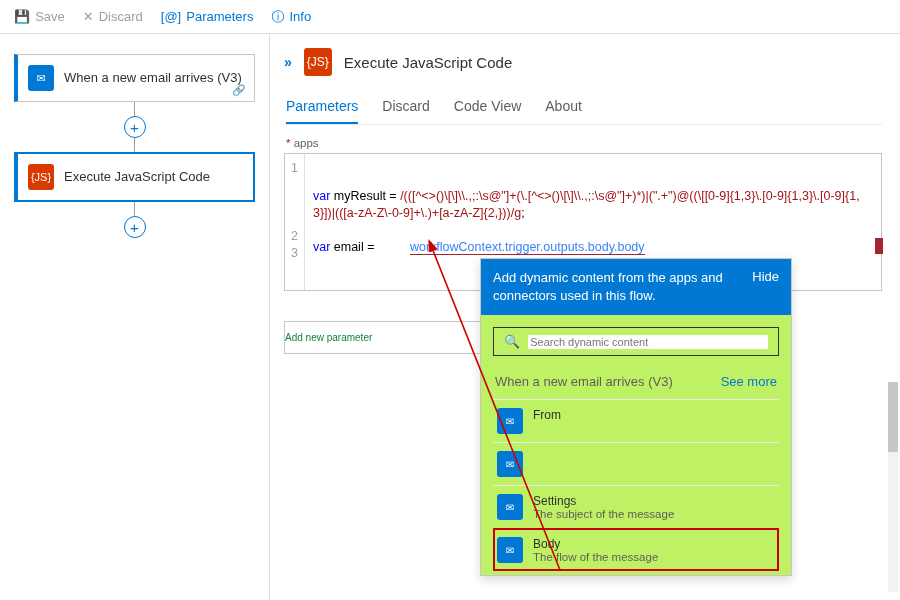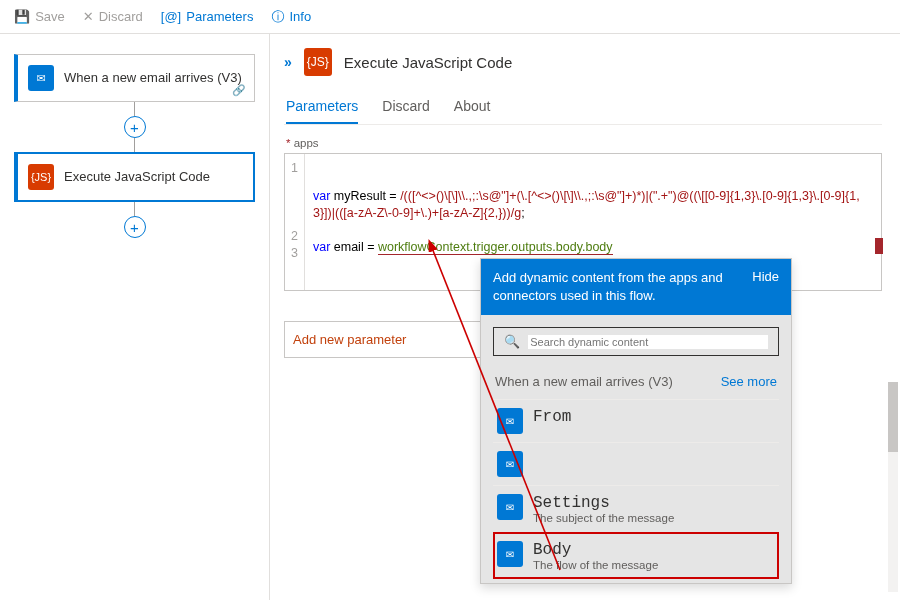--- a/index.html
+++ b/index.html
@@ -29,36 +29,36 @@
   .field-label { font-size: 11.5px; color: #605e5c; margin: 12px 0 4px 2px; }
   .req { color: #a4262c; }
   .editor { border: 1px solid #c8c6c4; font-family: Consolas, monospace; font-size: 12.5px; display: flex; }
   .gutter { background: #fff; border-right: 1px solid #e1dfdd; padding: 6px 6px; color: #a19f9d; text-align: right; }
   .gutter div { height: 17px; line-height: 17px; }
   .code { padding: 6px 8px; flex: 1; white-space: pre-wrap; word-break: break-all; position: relative; }
   .code .l { min-height: 17px; line-height: 17px; }
   .tok-kw { color: #0000ff; }
   .tok-re { color: #a31515; }
   .tok-id { color: #000; }
-  .tok-wc { color: #4d7c0f; }
+  .tok-wc { color: #3b82f6; margin-left: 32px; }
   .underline { border-bottom: 1px solid #a4262c; }
   .err-mark { position: absolute; right: -2px; top: 84px; width: 8px; height: 16px; background: #a4262c; }
-  .add-param { margin-top: 30px; border: 1px solid #c8c6c4; padding: 10px 8px; font-size: 13px; color: #c2410c; width: 60%; cursor: pointer; }
-  .flyout { position: absolute; top: 258px; left: 480px; width: 312px; border: 1px solid #c8c6c4; background: #e5e5e5; box-shadow: 0 4px 10px rgba(0,0,0,.15); font-size: 13px; }
+  .add-param { margin-top: 30px; border: 1px solid #c8c6c4; padding: 10px 0; font-size: 10px; color: #15803d; width: 60%; cursor: pointer; }
+  .flyout { position: absolute; top: 258px; left: 480px; width: 312px; border: 1px solid #c8c6c4; background: #bef264; box-shadow: 0 4px 10px rgba(0,0,0,.15); font-size: 13px; }
   .fly-head { background: #0078d4; color: #fff; padding: 10px 12px; display: flex; justify-content: space-between; gap: 14px; }
   .fly-head .txt { line-height: 1.4; flex: 1; }
   .fly-head .hide { cursor: pointer; }
   .fly-body { padding: 12px 12px 4px 12px; max-height: 308px; overflow-y: auto; }
   .search { border: 1px solid #323130; display: flex; align-items: center; padding: 6px 10px; gap: 8px; margin-bottom: 14px; }
   .search input { border: none; outline: none; font-size: 11px; flex: 1; }
   .group-head { display: flex; justify-content: space-between; color: #605e5c; font-size: 13px; padding: 4px 2px 10px 2px; }
   .group-head .more { color: #0078d4; cursor: pointer; }
   .dyn-item { display: flex; gap: 10px; padding: 8px 4px; align-items: flex-start; border-top: 1px solid #edebe9; cursor: pointer; }
   .dyn-item .ib { width: 26px; height: 26px; background: #0078d4; border-radius: 3px; flex-shrink: 0; display:flex; align-items:center; justify-content:center; color:#fff; font-size:10px; }
-  .dyn-item .ttl { color: #323130; font-size: 16px; font-family: Liberation Mono, monospace; }
+  .dyn-item .ttl { color: #323130; font-size: 12px; }
   .dyn-item .desc { color: #605e5c; font-size: 11.5px; }
   .dyn-item.highlight { outline: 2px solid #c00; outline-offset: -2px; }
   svg.arrow { position: absolute; top: 0; left: 0; pointer-events: none; overflow: visible; }
   .sb { position:absolute; right:2px; top:382px; width:10px; height:210px; background:#f3f2f1; }
   .sb .thumb{ width:10px; height:70px; background:#c8c6c4; }
 </style>
 </head>
 <body>
 
 <div class="toolbar">
@@ -104,20 +104,21 @@
 
   <div class="detail">
     <div class="detail-head">
       <span class="collapse">»</span>
       <div class="js-badge">{JS}</div>
       <div class="detail-title">Execute JavaScript Code</div>
     </div>
     <div class="tabs">
       <div class="tab active">Parameters</div>
       <div class="tab">Discard</div>
+      <div class="tab">Code View</div>
       <div class="tab">About</div>
     </div>
 
     <div class="field-label">
       <span class="req">*</span> <span>apps</span>
     </div>
     <div class="editor">
       <div class="gutter" id="gutter">
           <div>1</div>
           <div></div>

